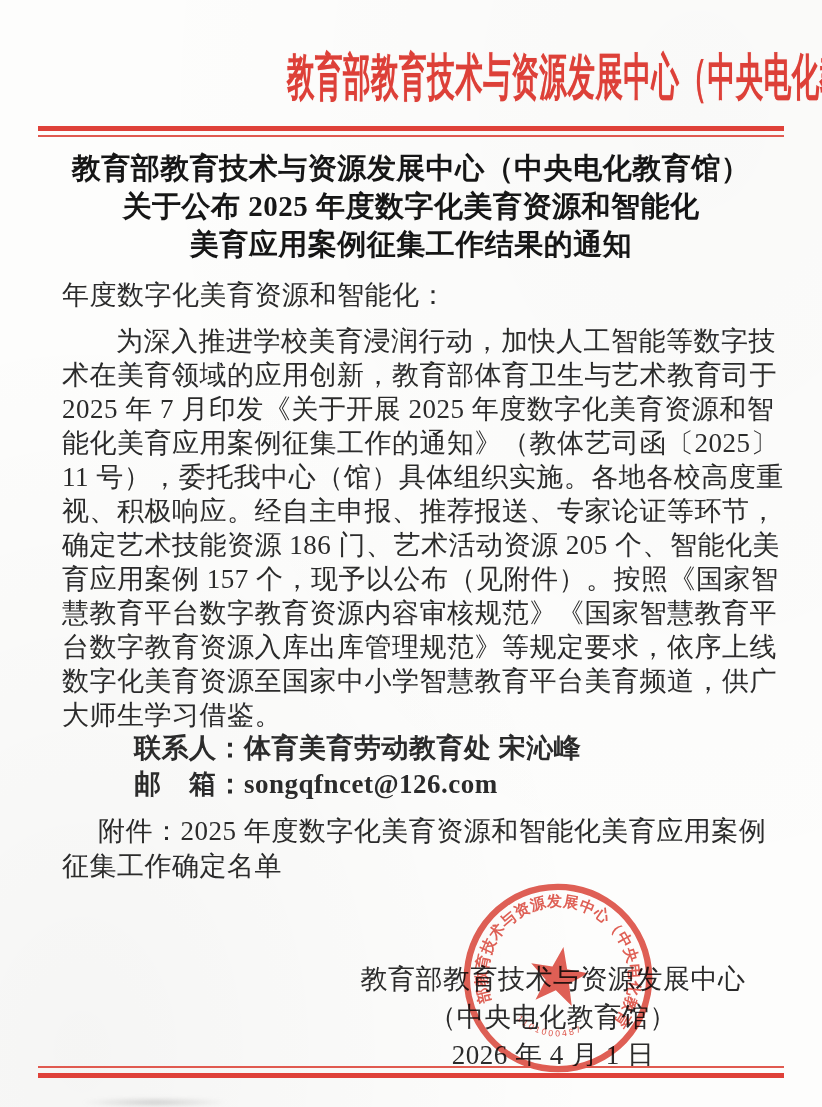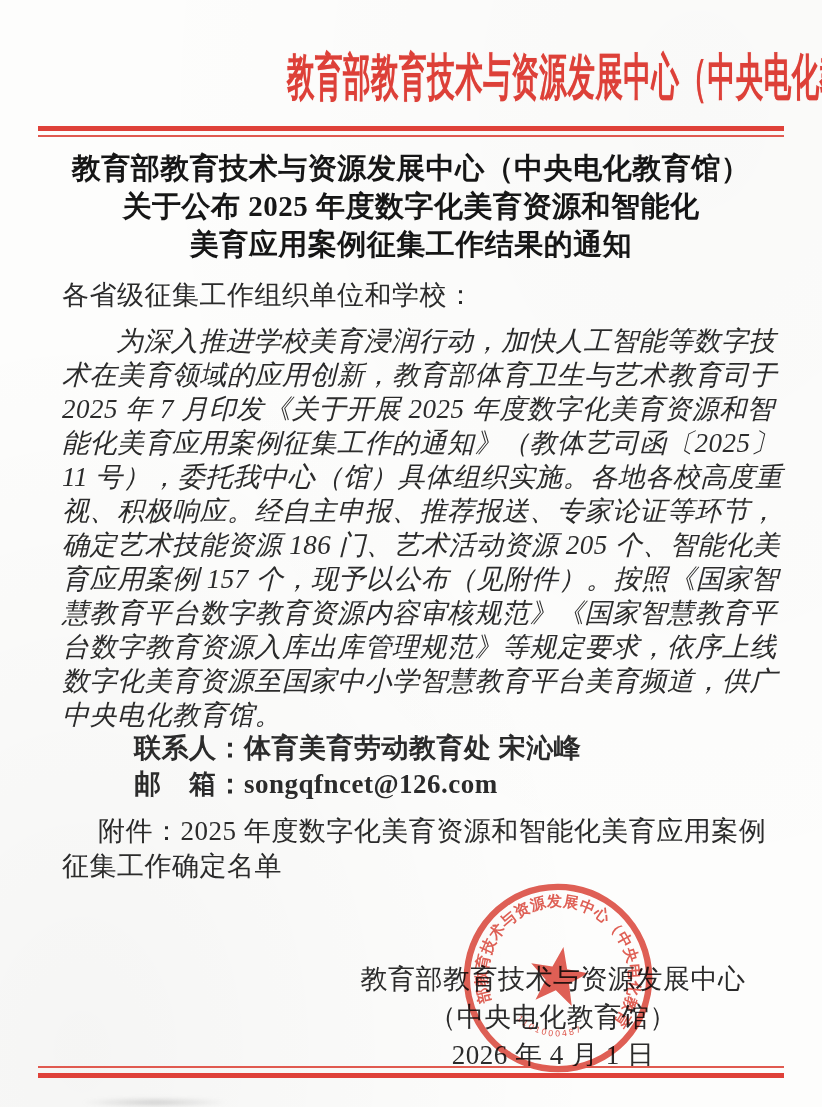--- a/index.html
+++ b/index.html
@@ -56,21 +56,21 @@
   }
 
   
   .content {
     position: absolute; top: 278px; left: 62px; width: 706px;
     font-size: 27px;
     color: #2b2b2b;
   }
   .salutation { line-height: 34px; letter-spacing: 0.5px; }
   .paragraph  { margin-top: 12px; }
-  .bline      { line-height: 34px; white-space: nowrap; letter-spacing: 0.5px; font-style: italic; }
+  .bline      { line-height: 34px; white-space: nowrap; letter-spacing: 0.5px; }
   .bline.indent { padding-left: 54px; }
   .contacts   { margin-top: -2px; }
   .cline      { line-height: 36px; padding-left: 72px; white-space: nowrap; letter-spacing: 0.5px; font-weight: bold; }
   .attachment { margin-top: 12px; }
   .aline      { line-height: 35px; white-space: nowrap; letter-spacing: 0.5px; }
   .aline.indent { padding-left: 36px; }
 
   
   .signature {
     position: absolute; top: 960px; left: 343px; width: 420px;
@@ -110,35 +110,35 @@
   <div class="rule rule-top-thick"></div>
   <div class="rule rule-top-thin"></div>
 
   <div class="doc-title">
     <div>教育部教育技术与资源发展中心（中央电化教育馆）</div>
     <div>关于公布 2025 年度数字化美育资源和智能化</div>
     <div>美育应用案例征集工作结果的通知</div>
   </div>
 
   <div class="content">
-    <div class="salutation">各省级征集工作组织单位和学校：</div>
+    <div class="salutation">年度数字化美育资源和智能化：</div>
 
     <div class="paragraph">
       <div class="bline indent">为深入推进学校美育浸润行动，加快人工智能等数字技</div>
       <div class="bline">术在美育领域的应用创新，教育部体育卫生与艺术教育司于</div>
       <div class="bline">2025 年 7 月印发《关于开展 2025 年度数字化美育资源和智</div>
       <div class="bline">能化美育应用案例征集工作的通知》（教体艺司函〔2025〕</div>
       <div class="bline">11 号），委托我中心（馆）具体组织实施。各地各校高度重</div>
       <div class="bline">视、积极响应。经自主申报、推荐报送、专家论证等环节，</div>
       <div class="bline">确定艺术技能资源 186 门、艺术活动资源 205 个、智能化美</div>
       <div class="bline">育应用案例 157 个，现予以公布（见附件）。按照《国家智</div>
       <div class="bline">慧教育平台数字教育资源内容审核规范》《国家智慧教育平</div>
       <div class="bline">台数字教育资源入库出库管理规范》等规定要求，依序上线</div>
       <div class="bline">数字化美育资源至国家中小学智慧教育平台美育频道，供广</div>
-      <div class="bline">中央电化教育馆。</div>
+      <div class="bline">大师生学习借鉴。</div>
     </div>
 
     <div class="contacts">
       <div class="cline">联系人：体育美育劳动教育处  宋沁峰</div>
       <div class="cline">邮　箱：songqfncet@126.com</div>
     </div>
 
     <div class="attachment">
       <div class="aline indent">附件：2025 年度数字化美育资源和智能化美育应用案例</div>
       <div class="aline">征集工作确定名单</div>

